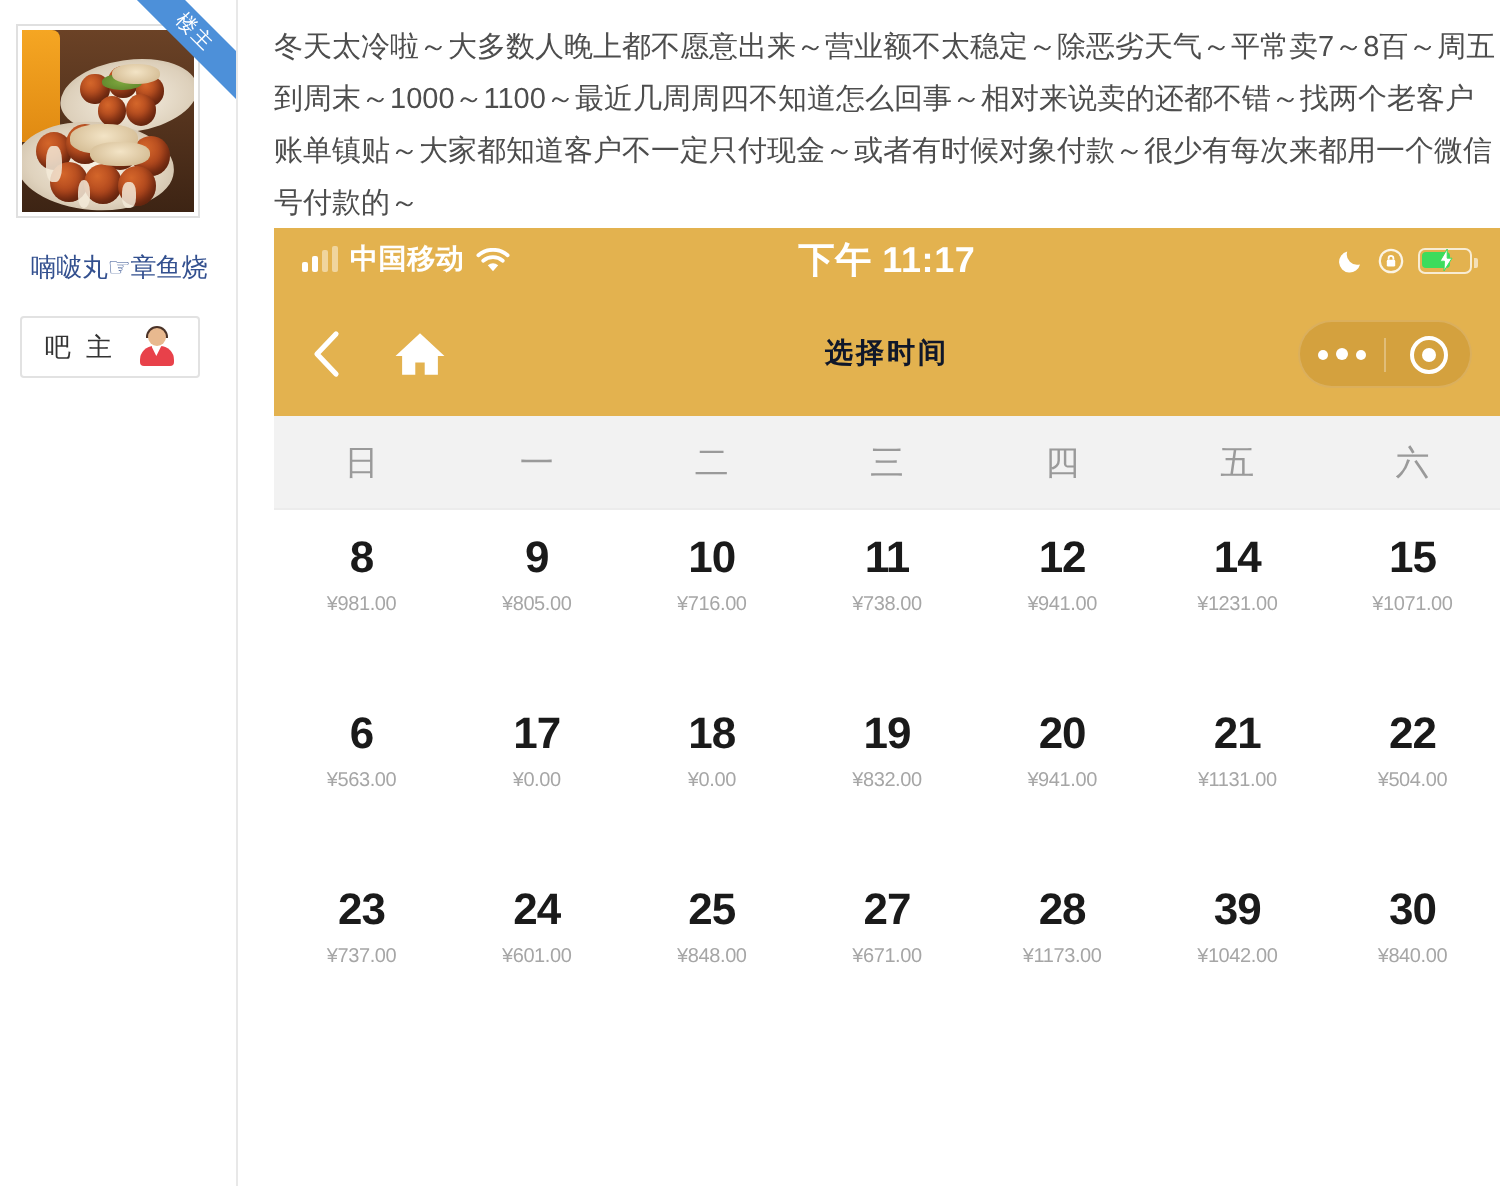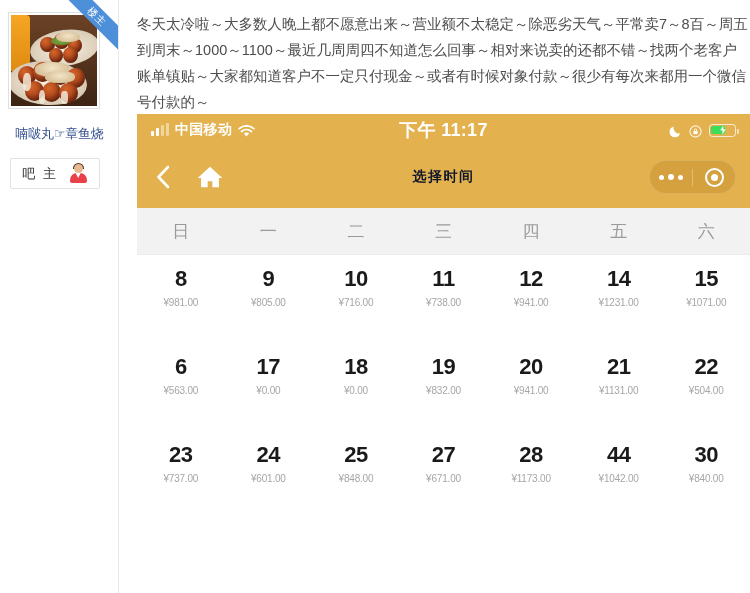--- a/index.html
+++ b/index.html
@@ -553,21 +553,21 @@
           </div>
           <div class="cell">
             <div class="day">27</div>
             <div class="amt">¥671.00</div>
           </div>
           <div class="cell">
             <div class="day">28</div>
             <div class="amt">¥1173.00</div>
           </div>
           <div class="cell">
-            <div class="day">44</div>
+            <div class="day">39</div>
             <div class="amt">¥1042.00</div>
           </div>
           <div class="cell">
             <div class="day">30</div>
             <div class="amt">¥840.00</div>
           </div>
         </div>
 
     </div>
   </div>

